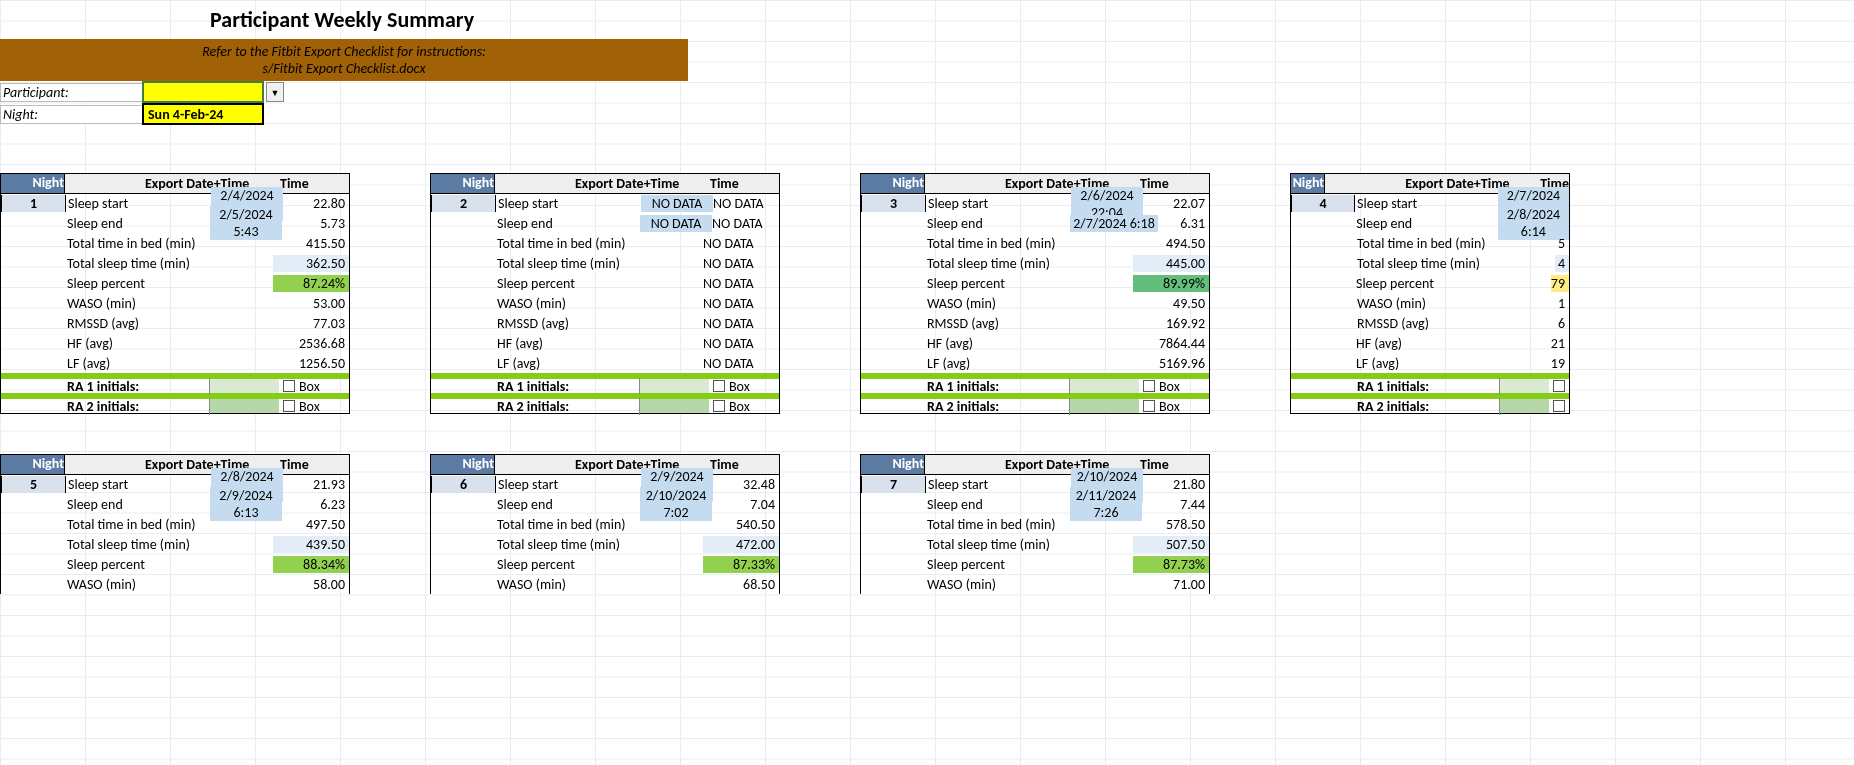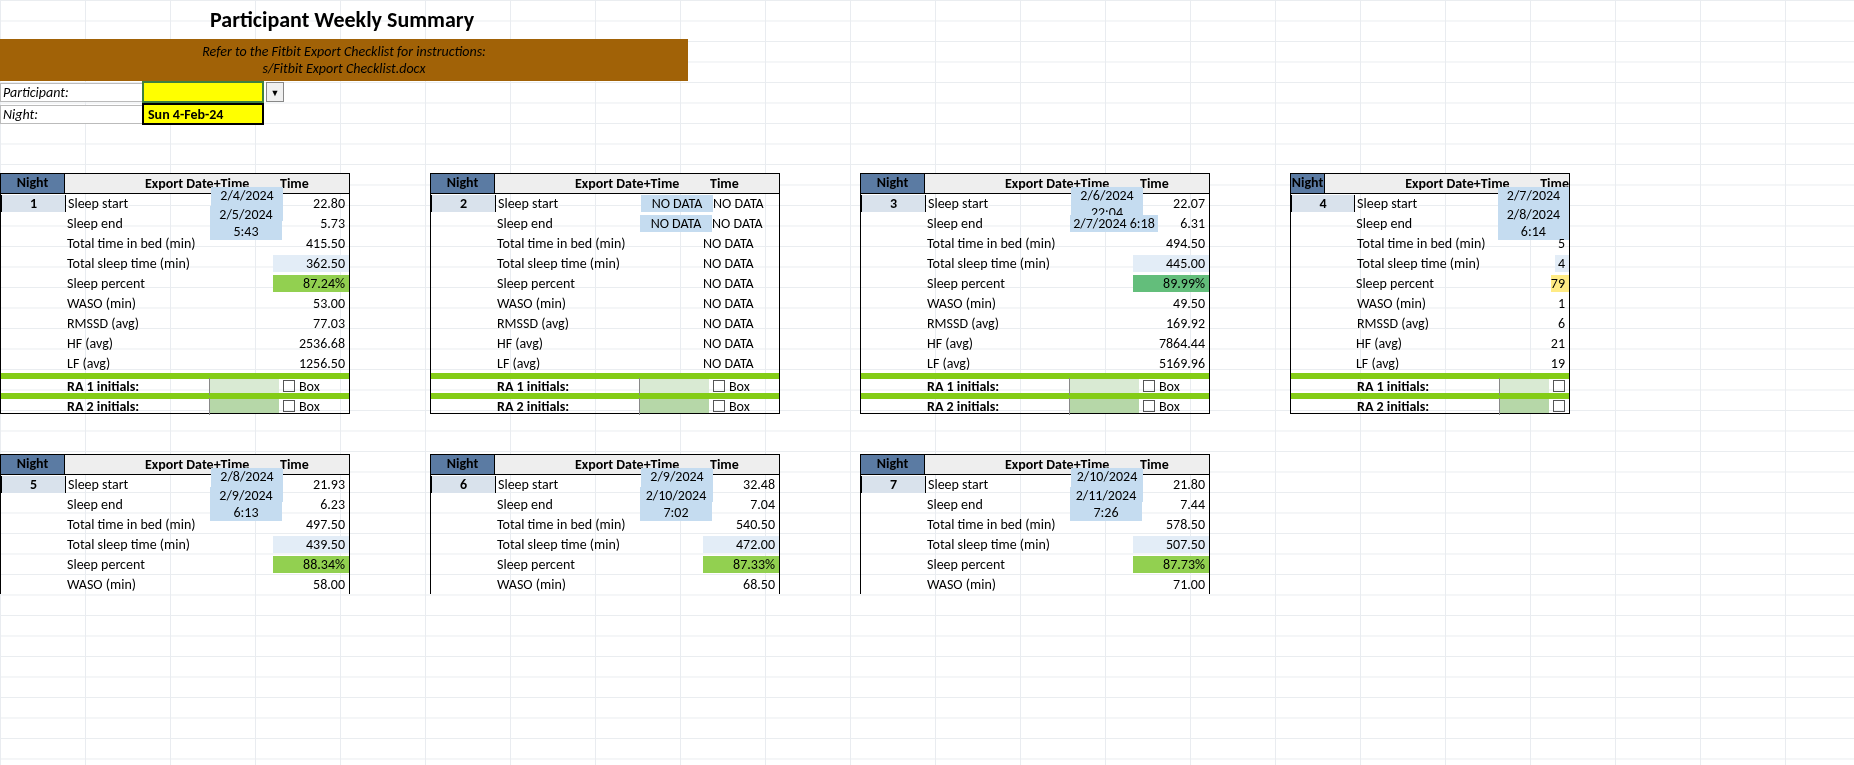--- a/index.html
+++ b/index.html
@@ -64,22 +64,22 @@
     position: relative;
   }
   .card-wrap:last-child { margin-right: 0; }
   .night-hdr {
     display:flex;
     height: 20px;
   }
   .night-lab {
     width: 65px;
     background: #5b7ba3;
-    color:#000000;
-    text-align:center;
+    color:#ffffff;
+    text-align:right;
     font-weight:bold;
     border:1px solid #000;
     border-bottom:none;
   }
   .hdr-cols {
     flex:1;
     display:flex;
     background:#eee;
     border:1px solid #000;
     border-left:none;

